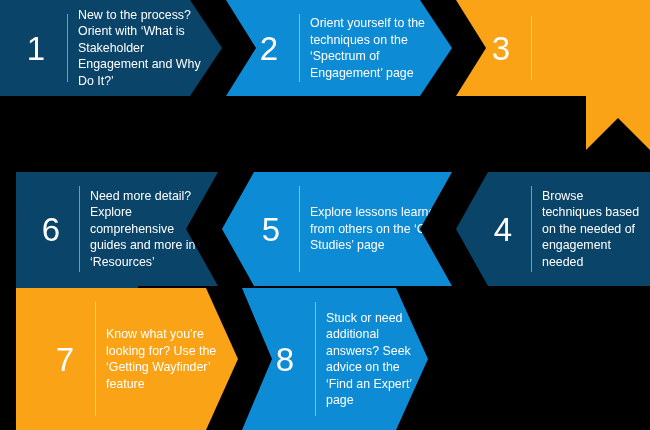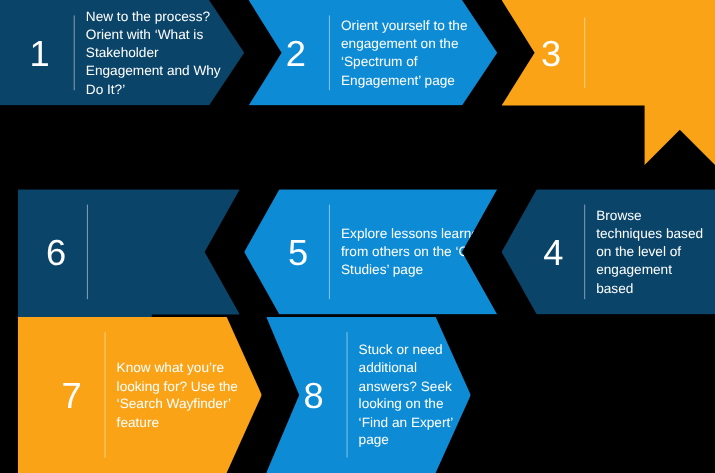--- a/index.html
+++ b/index.html
@@ -135,63 +135,64 @@
       <span class="num">1</span>
       <span class="rule"></span>
       <span class="txt">New to the process? Orient with ‘What is Stakeholder Engagement and Why Do It?’</span>
     </div>
   </div>
 
   <div class="step c-blue" id="step2">
     <div class="inner">
       <span class="num">2</span>
       <span class="rule"></span>
-      <span class="txt">Orient yourself to the engagement on the ‘Spectrum of Engagement’ page</span>
+      <span class="txt">Orient yourself to the techniques on the ‘Spectrum of Engagement’ page</span>
     </div>
   </div>
 
   <div class="step c-orange" id="step3">
     <div class="inner">
       <span class="num">3</span>
       <span class="rule"></span>
     </div>
   </div>
 
   <div class="step c-dark" id="step4">
     <div class="inner">
       <span class="num">4</span>
       <span class="rule"></span>
-      <span class="txt">Browse techniques based on the level of engagement based</span>
+      <span class="txt">Browse techniques based on the needed of engagement needed</span>
     </div>
   </div>
 
   <div class="step c-blue" id="step5">
     <div class="inner">
       <span class="num">5</span>
       <span class="rule"></span>
       <span class="txt">Explore lessons learned from others on the ‘Case Studies’ page</span>
     </div>
   </div>
 
   <div class="step c-dark" id="step6">
     <div class="inner">
       <span class="num">6</span>
       <span class="rule"></span>
+      <span class="txt">Need more detail? Explore comprehensive guides and more in ‘Resources’</span>
     </div>
   </div>
 
   <div class="step c-orange" id="step7">
     <div class="inner">
       <span class="num">7</span>
       <span class="rule"></span>
-      <span class="txt">Know what you’re looking for? Use the ‘Search Wayfinder’ feature</span>
+      <span class="txt">Know what you’re looking for? Use the ‘Getting Wayfinder’ feature</span>
     </div>
   </div>
 
   <div class="step c-blue" id="step8">
     <div class="inner">
       <span class="num">8</span>
       <span class="rule"></span>
-      <span class="txt">Stuck or need additional answers? Seek looking on the ‘Find an Expert’ page</span>
+      <span class="txt">Stuck or need additional answers? Seek advice on the ‘Find an Expert’ page</span>
     </div>
   </div>
 
 </div>
 
 </body></html>

